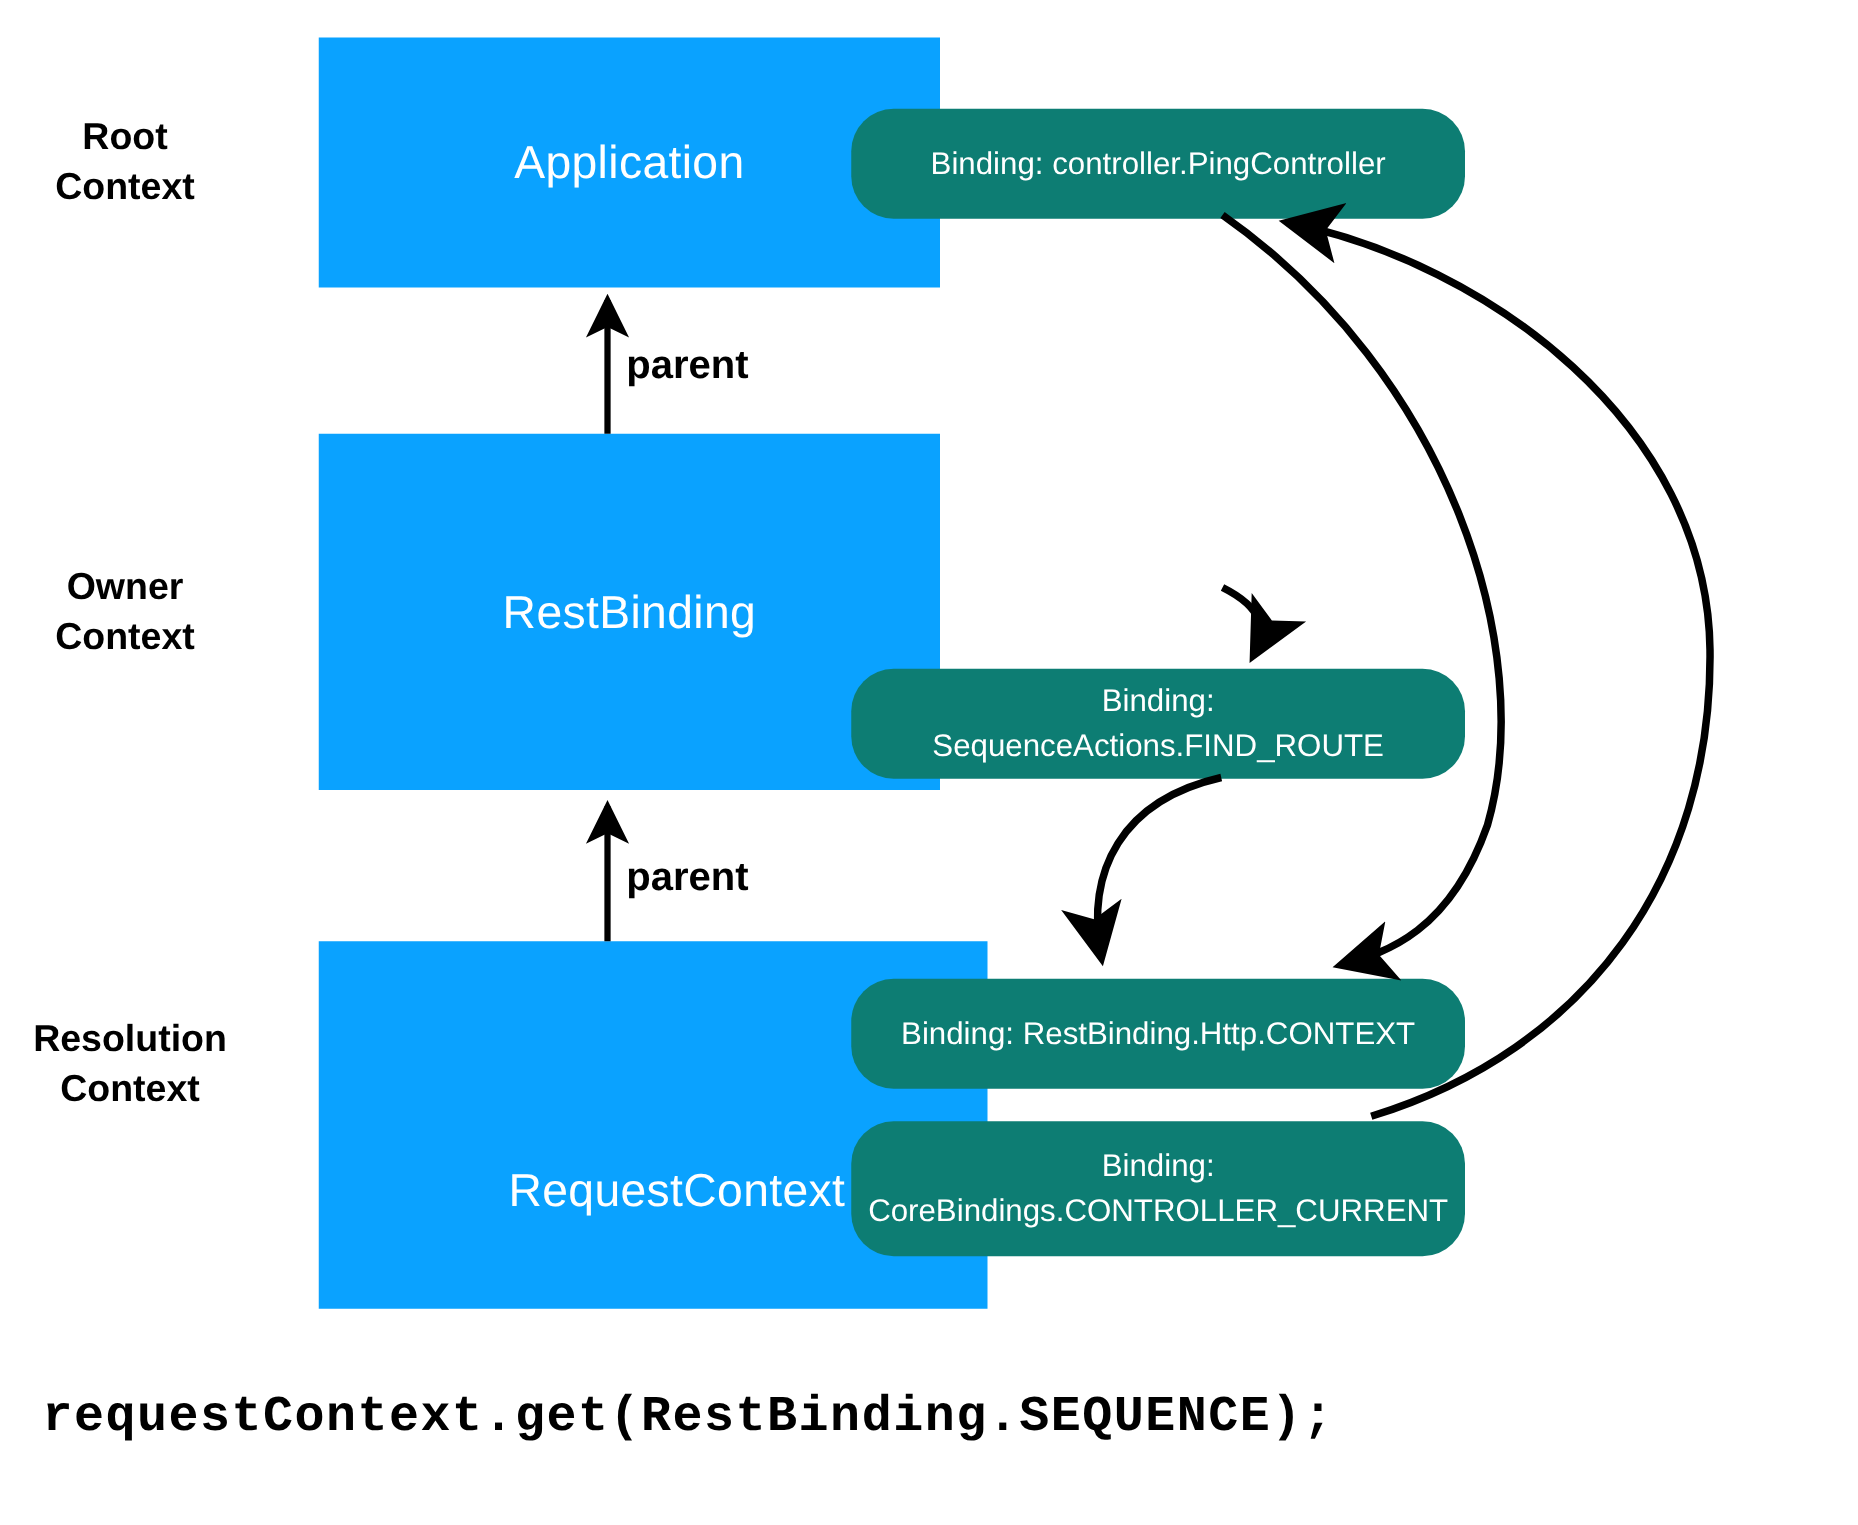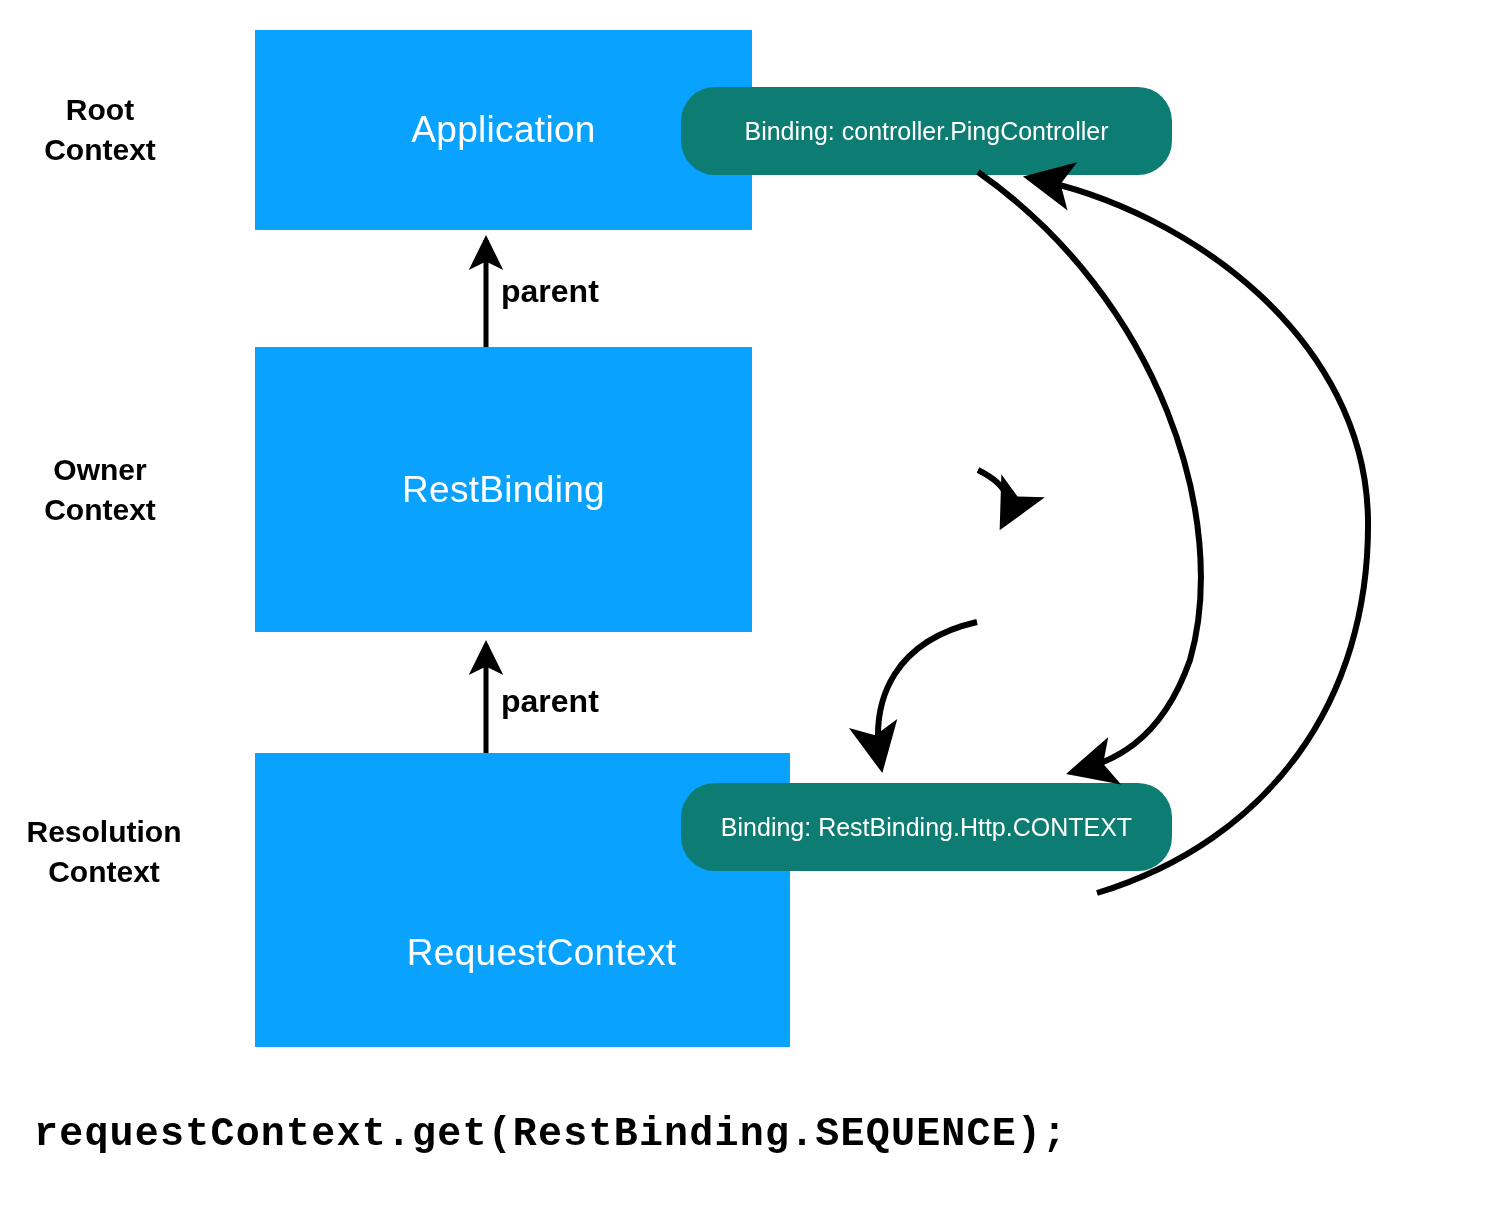--- a/index.html
+++ b/index.html
@@ -114,25 +114,32 @@
 
   <div class="ctx-box" style="left:255px; top:753px; width:497px; height:294px;padding-left:38px;">
     <span class="ctx-box-title" style="position:relative; top:53px;">RequestContext</span>
   </div>
 
   <div class="pill" style="left:681px; top:87px; width:491px; height:88px;">
     <span class="pill-text">Binding: controller.PingController</span>
   </div>
 
 
+  <div class="pill" style="left:681px; top:535px; width:491px; height:88px;">
+    <span class="pill-text">Binding: SequenceActions.FIND_ROUTE</span>
+  </div>
 
   <div class="pill" style="left:681px; top:783px; width:491px; height:88px;">
     <span class="pill-text">Binding: RestBinding.Http.CONTEXT</span>
   </div>
 
+  <div class="pill" style="left:681px; top:897px; width:491px; height:108px;">
+    <span class="pill-text">Binding:
+CoreBindings.CONTROLLER_CURRENT</span>
+  </div>
 
   <svg id="arrows" viewBox="0 0 1486 1220" width="1486" height="1220" xmlns="http://www.w3.org/2000/svg">
     <defs>
       <marker id="ah" markerWidth="9" markerHeight="9" refX="7.2" refY="4.5" orient="auto" markerUnits="strokeWidth">
         <path d="M0,0.4 L8.4,4.5 L0,8.6 L2,4.5 Z" fill="#000000"></path>
       </marker>
       <marker id="ah-big" markerWidth="7.5" markerHeight="7.5" refX="6" refY="3.75" orient="auto" markerUnits="strokeWidth">
         <path d="M0,0.3 L7,3.75 L0,7.2 L1.7,3.75 Z" fill="#000000"></path>
       </marker>
     </defs>

